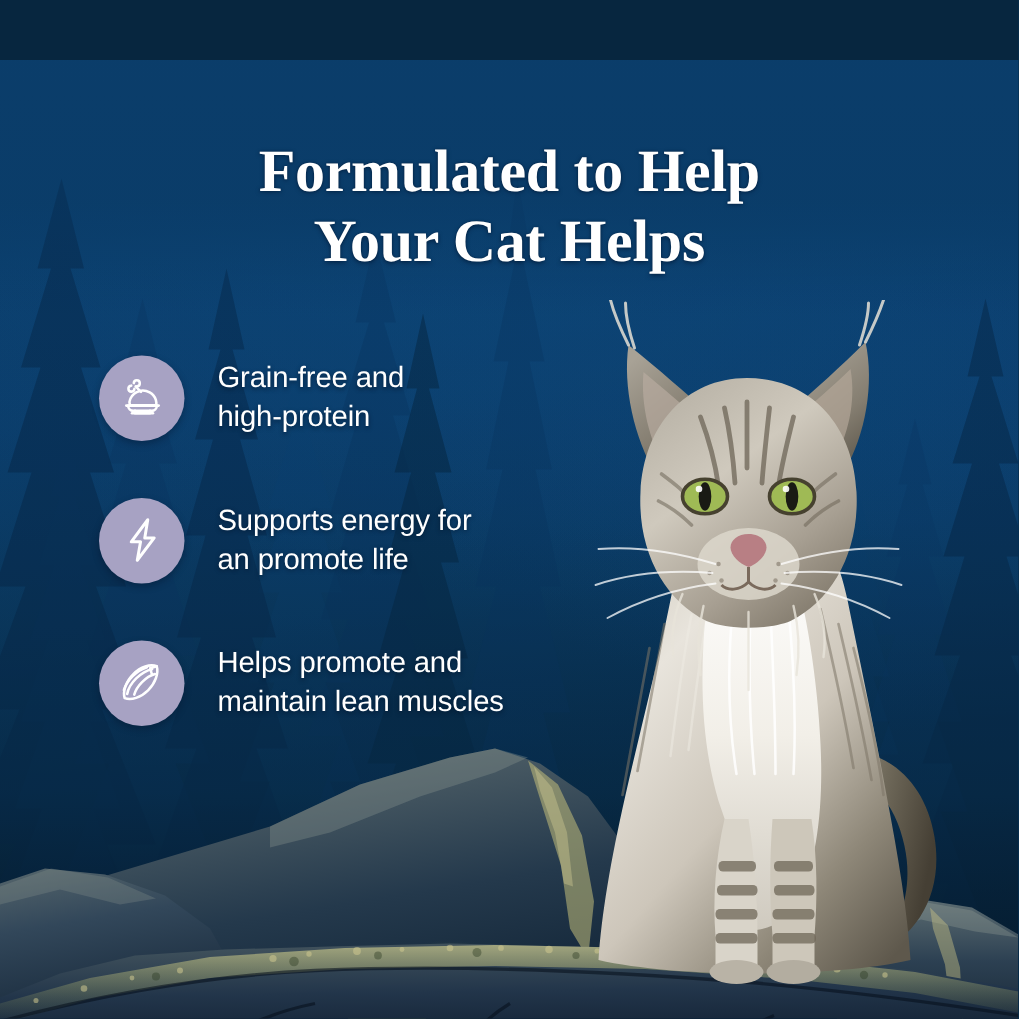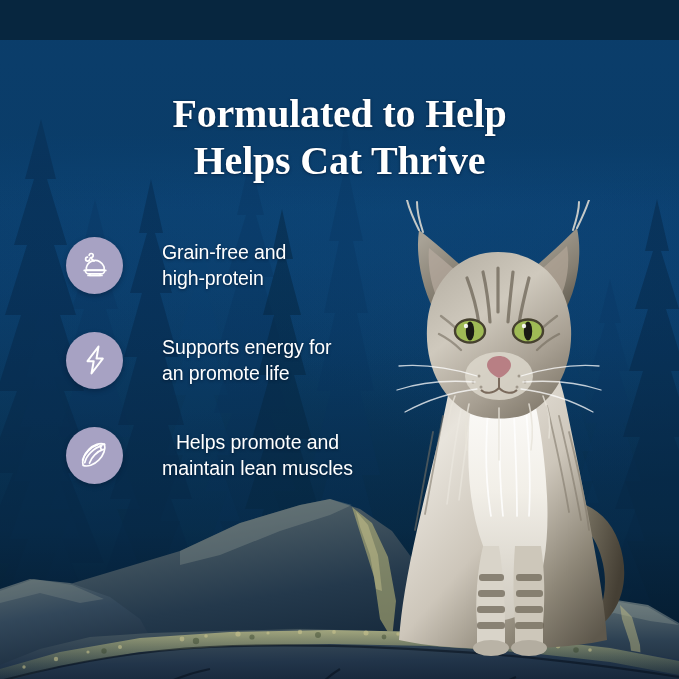--- a/index.html
+++ b/index.html
@@ -103,23 +103,22 @@
   .features {
     position:absolute;
     left:66px; top:192px;
     width:310px;
   }
   .feature {
     display:flex;
     align-items:center;
     height:66px;
     margin-bottom:29px;
-    gap:17px;
-  }
-  .feature:last-child { margin-bottom:0;text-align:center; }
+  }
+  .feature:last-child { margin-bottom:0; }
 
   .f-icon {
     flex:0 0 auto;
     width:57px; height:57px;
     border-radius:50%;
     background:#a7a2c3;
     display:flex; align-items:center; justify-content:center;
     box-shadow:0 2px 5px rgba(0,15,35,.35);
     position:relative;
   }
@@ -489,21 +488,21 @@
         <path d="M114 204 C110 220 110 236 112 250"></path>
         <path d="M144 208 C144 226 144 244 144 260"></path>
         <path d="M174 204 C178 220 178 236 176 250"></path>
         <path d="M188 196 C194 210 196 224 194 238"></path>
       </g>
     </svg>
   </div>
 
   <div class="headline">
     <span class="ln ln1">Formulated to Help</span>
-    <span class="ln ln2">Helps Cat Thrive</span>
+    <span class="ln ln2">Your Cat Helps</span>
   </div>
 
   <div class="features">
 
     <div class="feature">
       <div class="f-icon">
         <svg width="36" height="36" viewBox="0 0 36 36" fill="none" stroke="#ffffff" stroke-width="1.7" stroke-linecap="round" stroke-linejoin="round">
 
           <path d="M12.2 8.4a2 2 0 1 1 2.1 2.1"></path>
           <path d="M10.5 10.1a2 2 0 1 0 2.1 2.1"></path>

